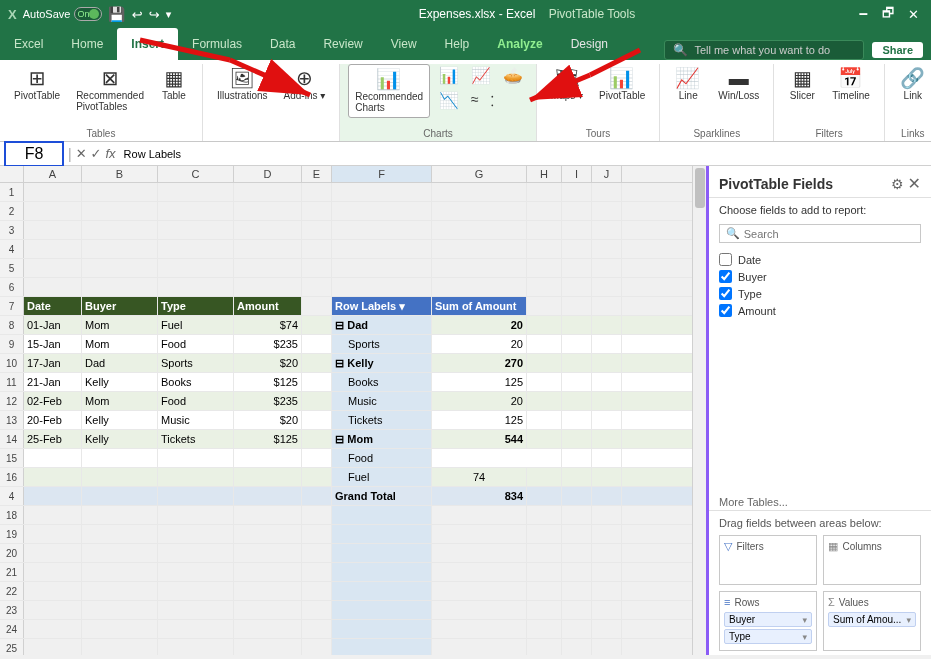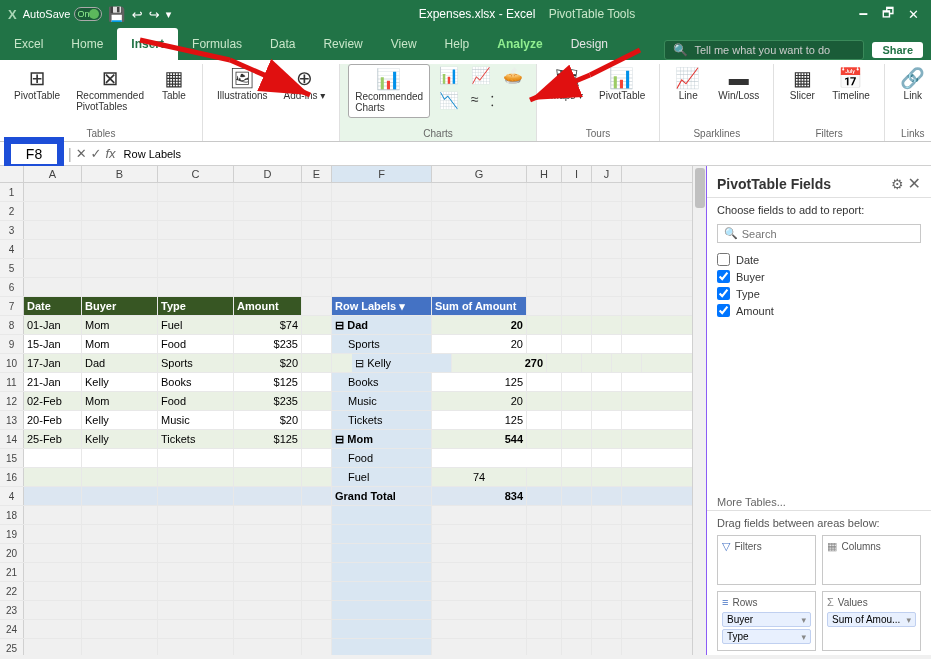--- a/index.html
+++ b/index.html
@@ -85,24 +85,24 @@
     .formula-bar {
       display: flex;
       align-items: center;
       background: #fff;
       border-bottom: 1px solid #d0d0d0;
       height: 24px;
       padding: 0 4px;
       gap: 4px;
     }
     .cell-ref {
-      border: 7px solid #1d4ed8;
+      border: 2px solid #1d4ed8;
       width: 60px;
       padding: 2px 4px;
-      font-size: 14px;
+      font-size: 16px;
       text-align: center;
     }
     .formula-sep { color: #aaa; font-size: 14px; }
     .formula-icons { display: flex; gap: 4px; align-items: center; color: #666; font-size: 13px; }
     .formula-content { flex: 1; font-size: 11px; padding: 0 4px; }
 
     
     .spreadsheet-container { display: flex; height: calc(659px - 28px - 32px - 82px - 24px - 4px); }
 
     
@@ -141,21 +141,21 @@
 
     
     .header-green { background: #375623; color: white; font-weight: bold; }
     .row-light { background: #eaf1e4; }
     .row-white { background: #fff; }
 
     
     .right-panel {
       width: 225px;
       background: #fff;
-      border-left: 1px solid #8b5cf6;
+      border-left: 3px solid #8b5cf6;
       display: flex;
       flex-direction: column;
       font-size: 11px;
     }
     .panel-header {
       display: flex;
       justify-content: space-between;
       align-items: center;
       padding: 8px 10px 4px;
       border-bottom: 1px solid #e0e0e0;
@@ -554,21 +554,21 @@
           <div class="cell col-j"></div>
         </div>
 
         <div class="sheet-row row-light">
           <div class="row-header">10</div>
           <div class="cell col-a">17-Jan</div>
           <div class="cell col-b">Dad</div>
           <div class="cell col-c">Sports</div>
           <div class="cell col-d" style="text-align:right;">$20</div>
           <div class="cell col-e"></div>
-          <div class="cell col-f selected" style="font-weight:normal;margin-left:20px;">⊟ Kelly</div>
+          <div class="cell col-f selected" style="font-weight:bold;">⊟ Kelly</div>
           <div class="cell col-g" style="font-weight:bold;text-align:right;">270</div>
           <div class="cell col-h"></div>
           <div class="cell col-i"></div>
           <div class="cell col-j"></div>
         </div>
 
         <div class="sheet-row row-white">
           <div class="row-header">11</div>
           <div class="cell col-a">21-Jan</div>
           <div class="cell col-b">Kelly</div>

